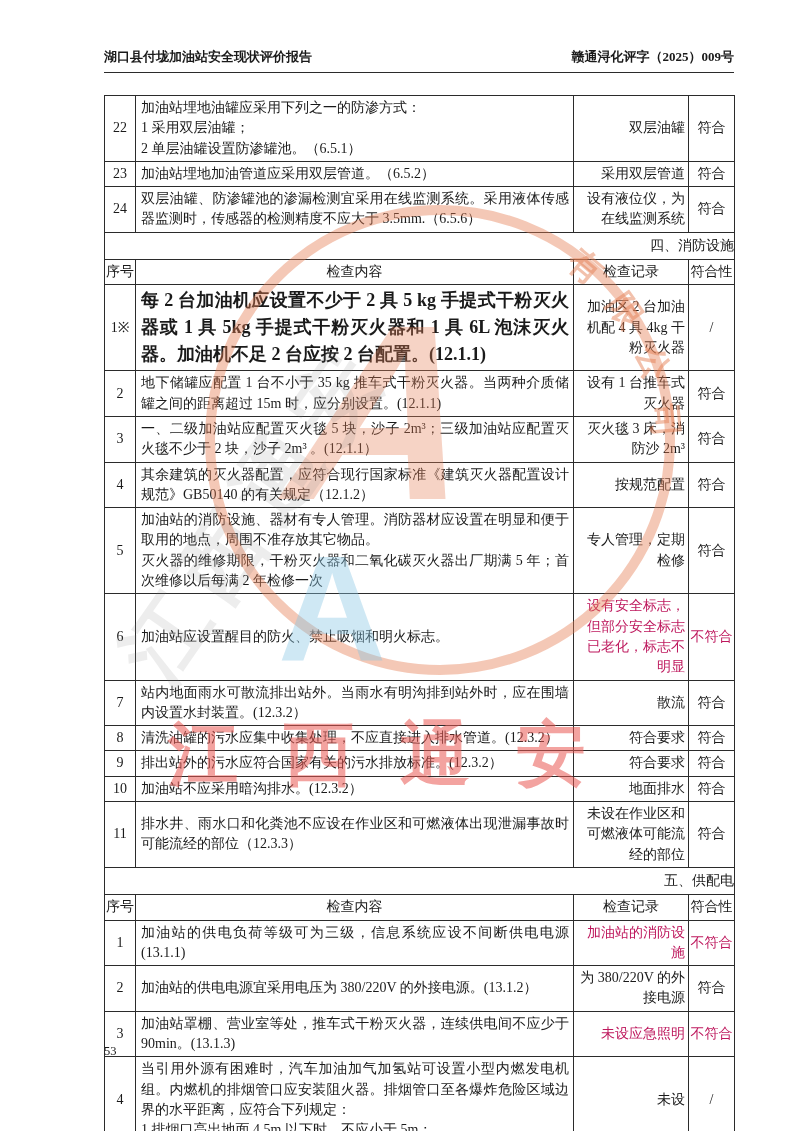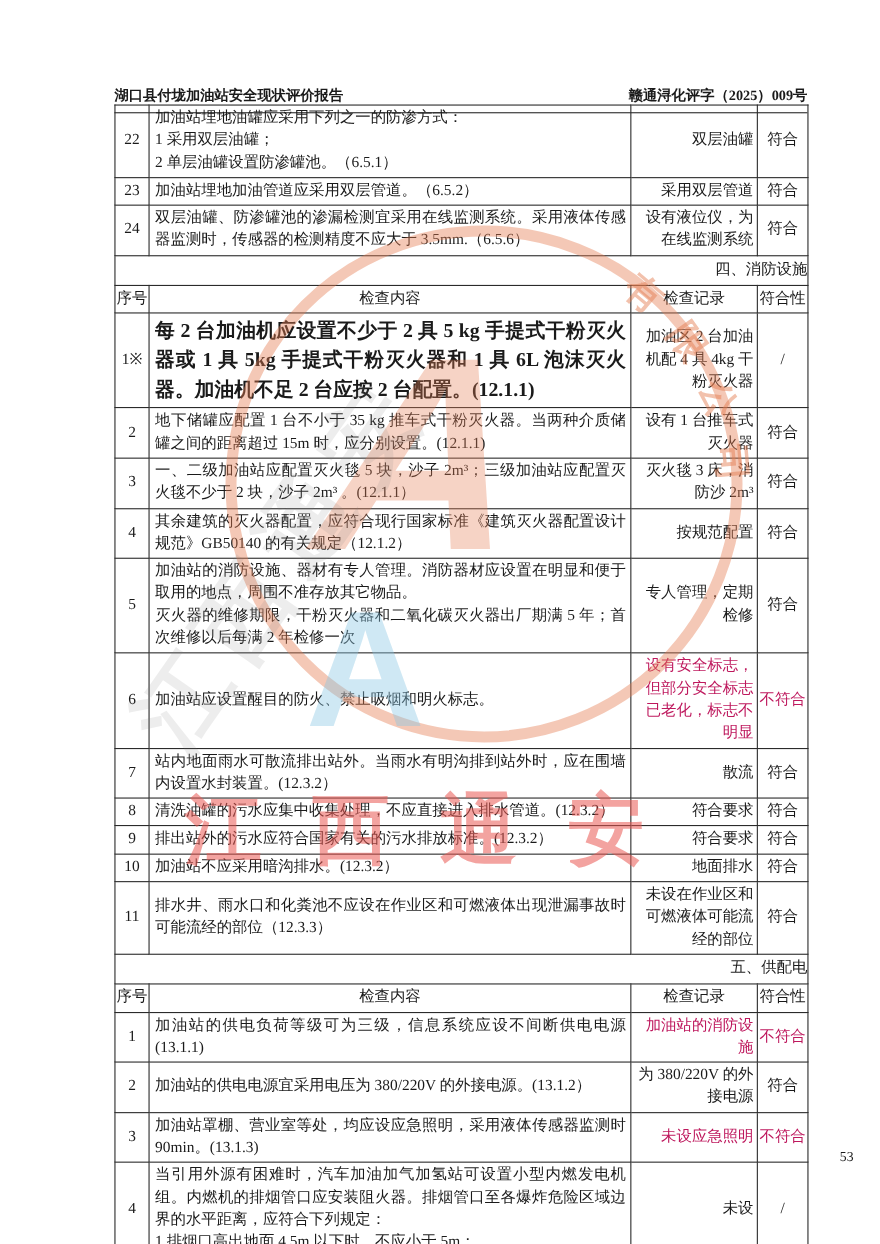--- a/index.html
+++ b/index.html
@@ -8,21 +8,21 @@
     width:800px;height:1131px;
     margin:0 auto;
     background:#ffffff;
     font-family:"Liberation Serif","DejaVu Serif",serif;
     color:#1a1a1a;
     overflow:hidden;
   }
   
   .doc-header{
     position:absolute;
-    left:104px;right:66px;top:78px;
+    left:104px;right:66px;top:48px;
     display:flex;justify-content:space-between;align-items:flex-end;
     font-size:13px;font-weight:bold;
     padding-bottom:6px;
     border-bottom:1.5px solid #2b2b2b;
   }
   
   .tbl-wrap{position:absolute;left:104px;top:95px;width:630px;}
   table.report{
     width:630px;
     border-collapse:collapse;
@@ -47,21 +47,21 @@
   tr.col-head td{text-align:center;padding:2px 0;margin-left:20px;}
   tr.bold-row .c-content{
     font-family:Liberation Serif, serif;
     font-weight:bold;font-size:18px;line-height:1.5;
   }
   .red{color:#be185d;}
   tr.h26 td{height:20px;}
   
   .doc-footer{
     position:absolute;left:104px;top:1044px;width:630px;
-    text-align:right;font-size:12.5px;padding-left:42px;
+    text-align:left;font-size:12.5px;
   }
   
   .wm{position:absolute;pointer-events:none;z-index:4;}
   .wm-ring{
     left:205px;top:205px;width:450px;height:450px;
     border:10px solid rgba(228,125,82,0.42);
     border-radius:50%;
   }
   .wm-stamp-a{
     left:292px;top:288px;
@@ -238,21 +238,21 @@
         <td class="c-conf red">不符合</td>
       </tr>
       <tr>
         <td class="c-seq">2</td>
         <td class="c-content">加油站的供电电源宜采用电压为 380/220V 的外接电源。(13.1.2）</td>
         <td class="c-record">为 380/220V 的外接电源</td>
         <td class="c-conf">符合</td>
       </tr>
       <tr>
         <td class="c-seq">3</td>
-        <td class="c-content">加油站罩棚、营业室等处，均应设应急照明，采用液体传感器监测时 90min。(13.1.3)</td>
+        <td class="c-content">加油站罩棚、营业室等处，推车式干粉灭火器，连续供电间不应少于 90min。(13.1.3)</td>
         <td class="c-record red">未设应急照明</td>
         <td class="c-conf red">不符合</td>
       </tr>
       <tr>
         <td class="c-seq">4</td>
         <td class="c-content">当引用外源有困难时，汽车加油加气加氢站可设置小型内燃发电机组。内燃机的排烟管口应安装阻火器。排烟管口至各爆炸危险区域边界的水平距离，应符合下列规定：
 1 排烟口高出地面 4.5m 以下时，不应小于 5m；</td>
         <td class="c-record">未设</td>
         <td class="c-conf">/</td>
       </tr>

